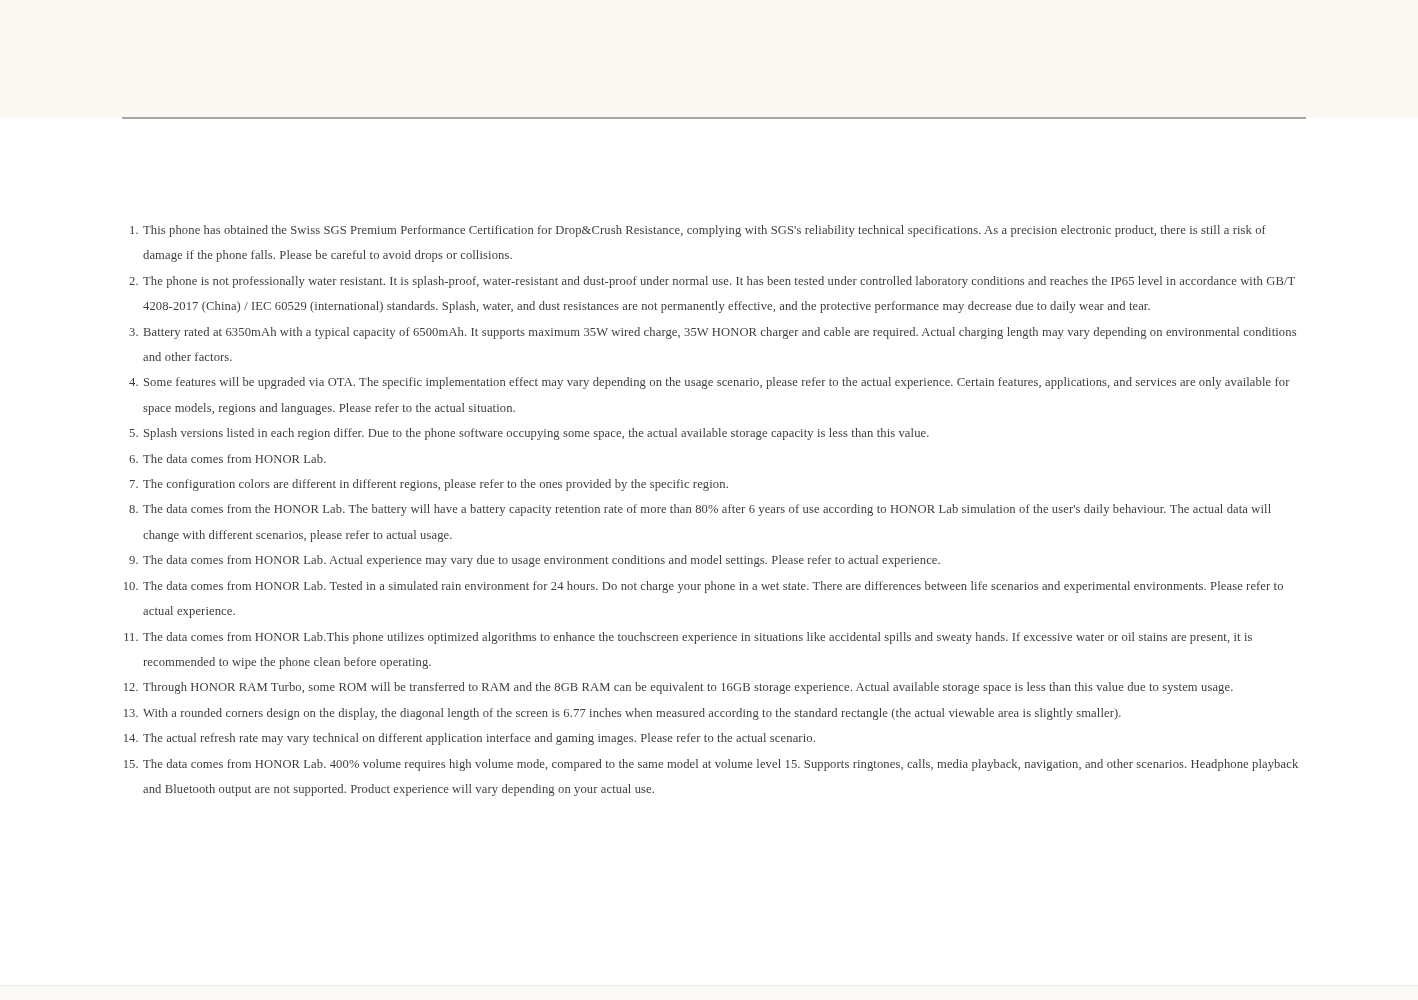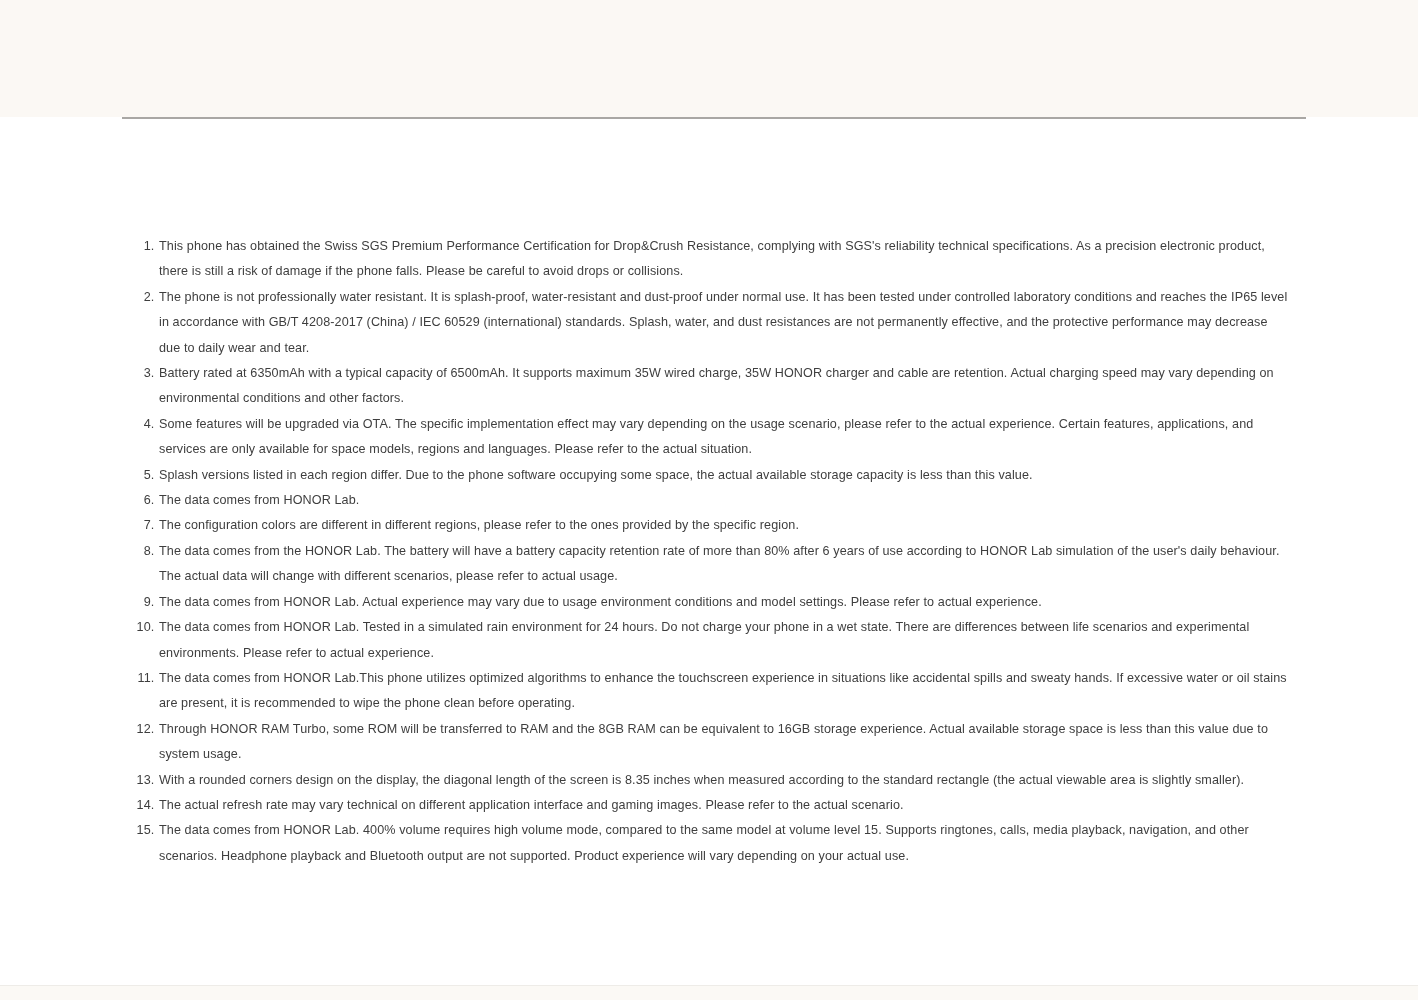--- a/index.html
+++ b/index.html
@@ -31,23 +31,24 @@
     height: 2px;
     background: #a9a7a4;
   }
   .footnotes-section {
     position: absolute;
     top: 218px;
     left: 124px;
     width: 1180px;
   }
   ol.footnotes-list {
-    margin: 16px;
+    margin: 0;
     padding: 0 0 0 18px;
     list-style: decimal outside;
+    font-family: Liberation Serif, serif;
   }
   ol.footnotes-list li {
     font-size: 12.6px;
     line-height: 25.4px;
     color: #3e3e3e;
     letter-spacing: 0.1px;
     padding-left: 1px;
   }
   ol.footnotes-list li::marker {
     color: #3e3e3e;
@@ -65,29 +66,29 @@
 </head>
 <body>
 
 <div class="top-band"></div>
 <div class="top-divider"></div>
 
 <main class="footnotes-section">
   <ol class="footnotes-list">
     <li>This phone has obtained the Swiss SGS Premium Performance Certification for Drop&amp;Crush Resistance, complying with SGS's reliability technical specifications. As a precision electronic product, there is still a risk of damage if the phone falls. Please be careful to avoid drops or collisions.</li>
     <li>The phone is not professionally water resistant. It is splash-proof, water-resistant and dust-proof under normal use. It has been tested under controlled laboratory conditions and reaches the IP65 level in accordance with GB/T 4208-2017 (China) / IEC 60529 (international) standards. Splash, water, and dust resistances are not permanently effective, and the protective performance may decrease due to daily wear and tear.</li>
-    <li>Battery rated at 6350mAh with a typical capacity of 6500mAh. It supports maximum 35W wired charge, 35W HONOR charger and cable are retention. Actual charging speed may vary depending on environmental conditions and other factors.</li>
+    <li>Battery rated at 6350mAh with a typical capacity of 6500mAh. It supports maximum 35W wired charge, 35W HONOR charger and cable are required. Actual charging length may vary depending on environmental conditions and other factors.</li>
     <li>Some features will be upgraded via OTA. The specific implementation effect may vary depending on the usage scenario, please refer to the actual experience. Certain features, applications, and services are only available for space models, regions and languages. Please refer to the actual situation.</li>
     <li>Splash versions listed in each region differ. Due to the phone software occupying some space, the actual available storage capacity is less than this value.</li>
     <li>The data comes from HONOR Lab.</li>
     <li>The configuration colors are different in different regions, please refer to the ones provided by the specific region.</li>
     <li>The data comes from the HONOR Lab. The battery will have a battery capacity retention rate of more than 80% after 6 years of use according to HONOR Lab simulation of the user's daily behaviour. The actual data will change with different scenarios, please refer to actual usage.</li>
     <li>The data comes from HONOR Lab. Actual experience may vary due to usage environment conditions and model settings. Please refer to actual experience.</li>
     <li>The data comes from HONOR Lab. Tested in a simulated rain environment for 24 hours. Do not charge your phone in a wet state. There are differences between life scenarios and experimental environments. Please refer to actual experience.</li>
     <li>The data comes from HONOR Lab.This phone utilizes optimized algorithms to enhance the touchscreen experience in situations like accidental spills and sweaty hands. If excessive water or oil stains are present, it is recommended to wipe the phone clean before operating.</li>
     <li>Through HONOR RAM Turbo, some ROM will be transferred to RAM and the 8GB RAM can be equivalent to 16GB storage experience. Actual available storage space is less than this value due to system usage.</li>
-    <li>With a rounded corners design on the display, the diagonal length of the screen is 8.35 inches when measured according to the standard rectangle (the actual viewable area is slightly smaller).</li>
+    <li>With a rounded corners design on the display, the diagonal length of the screen is 6.77 inches when measured according to the standard rectangle (the actual viewable area is slightly smaller).</li>
     <li>The actual refresh rate may vary technical on different application interface and gaming images. Please refer to the actual scenario.</li>
     <li>The data comes from HONOR Lab. 400% volume requires high volume mode, compared to the same model at volume level 15. Supports ringtones, calls, media playback, navigation, and other scenarios. Headphone playback and Bluetooth output are not supported. Product experience will vary depending on your actual use.</li>
   </ol>
 </main>
 
 <div class="bottom-band"></div>
 
 </body></html>

